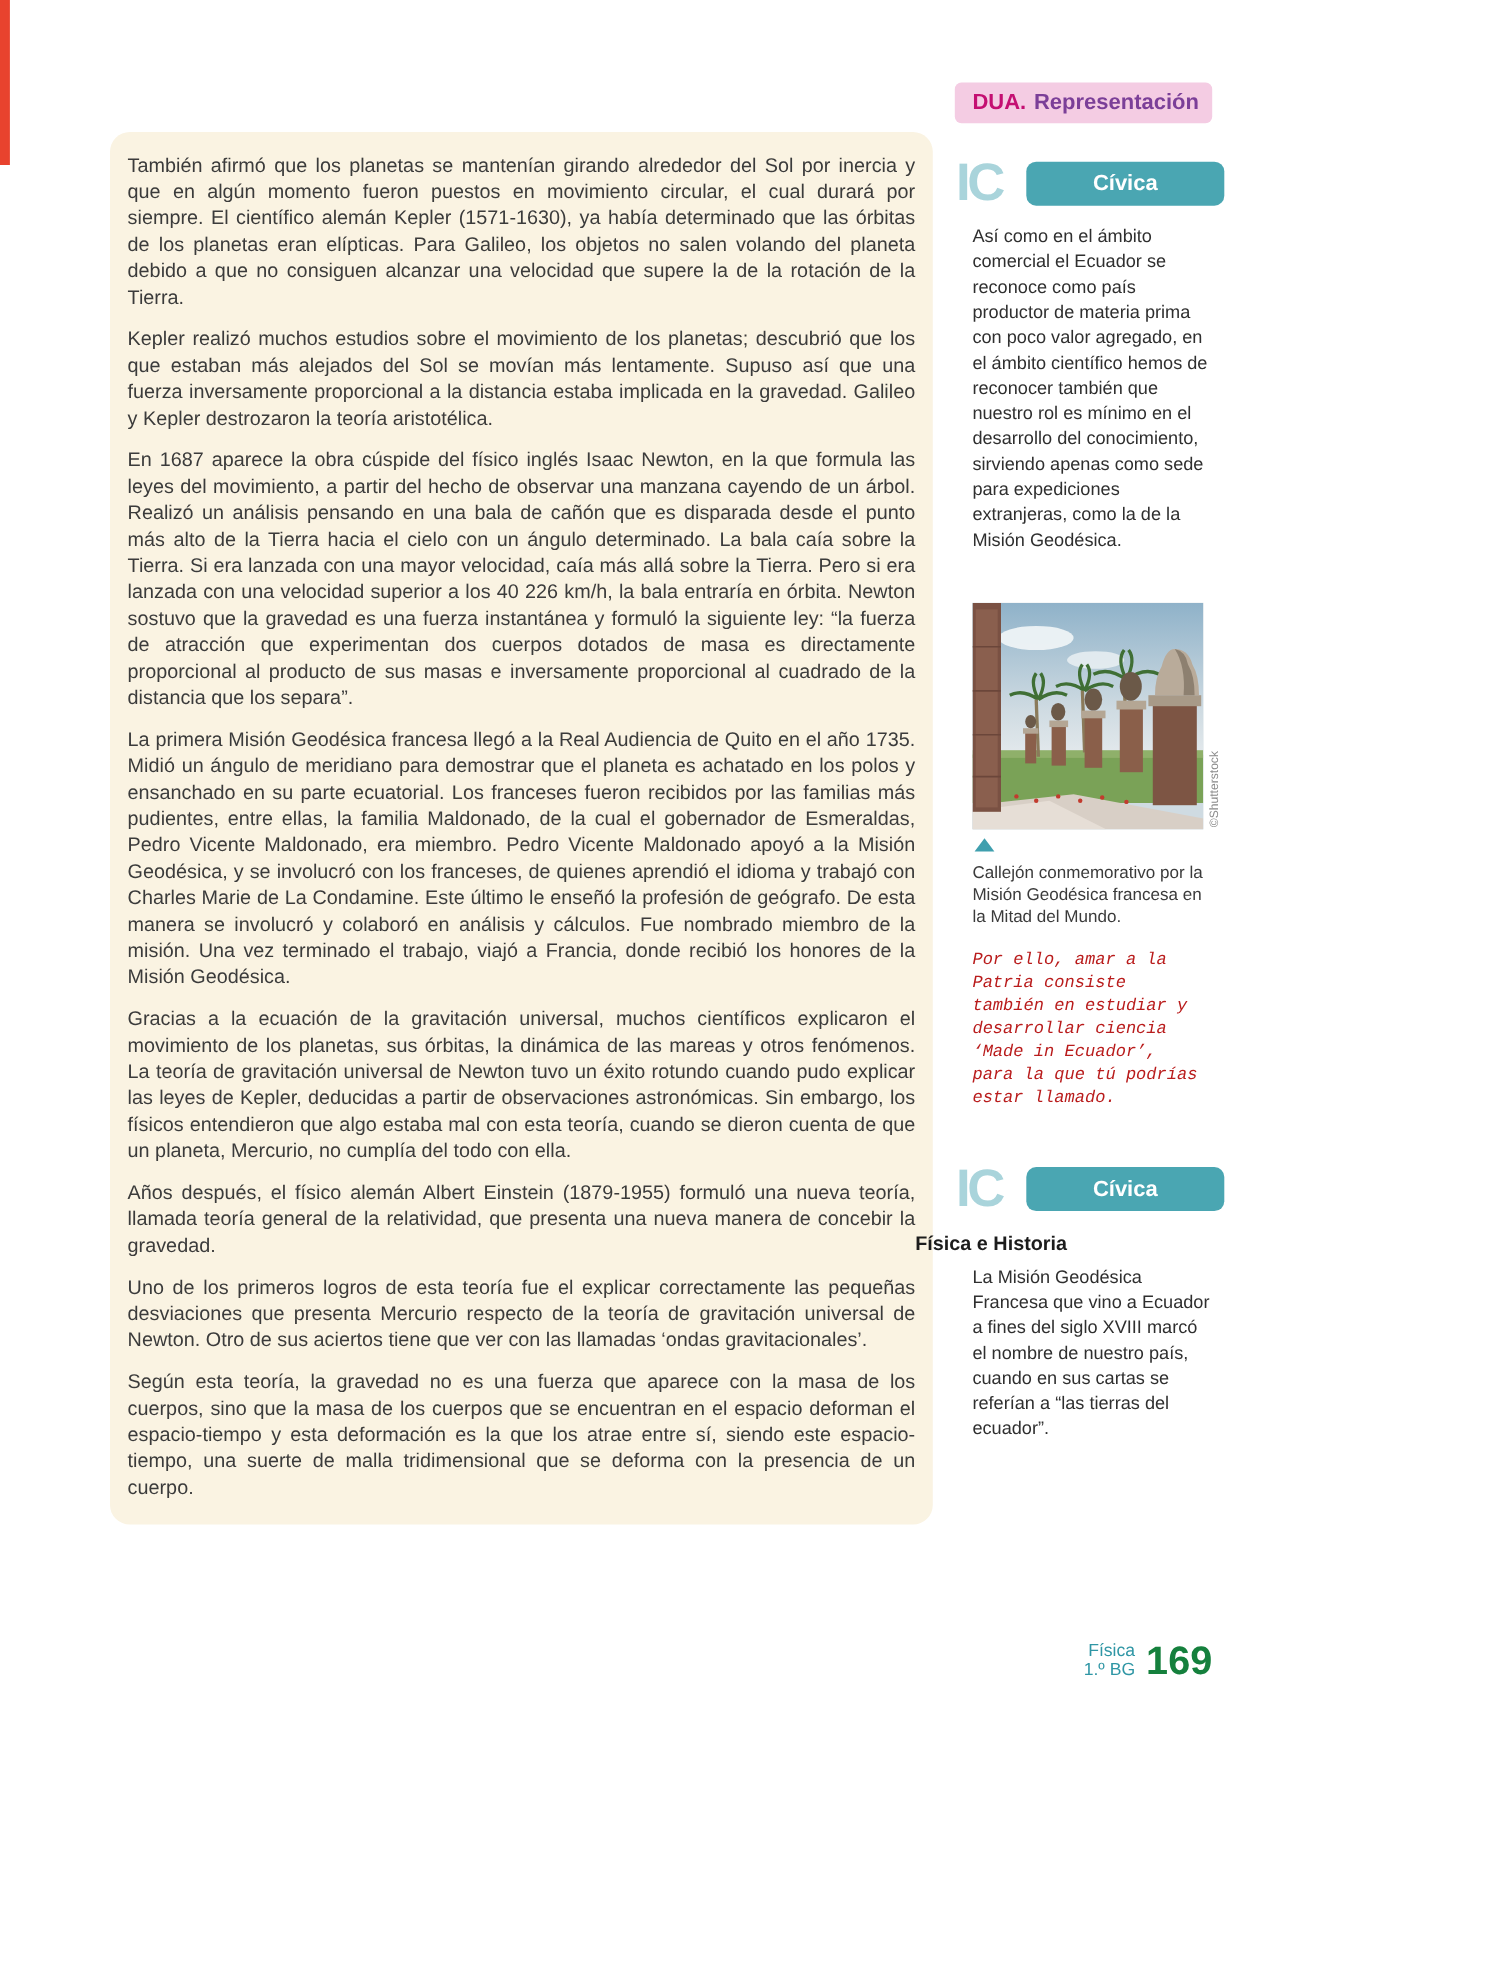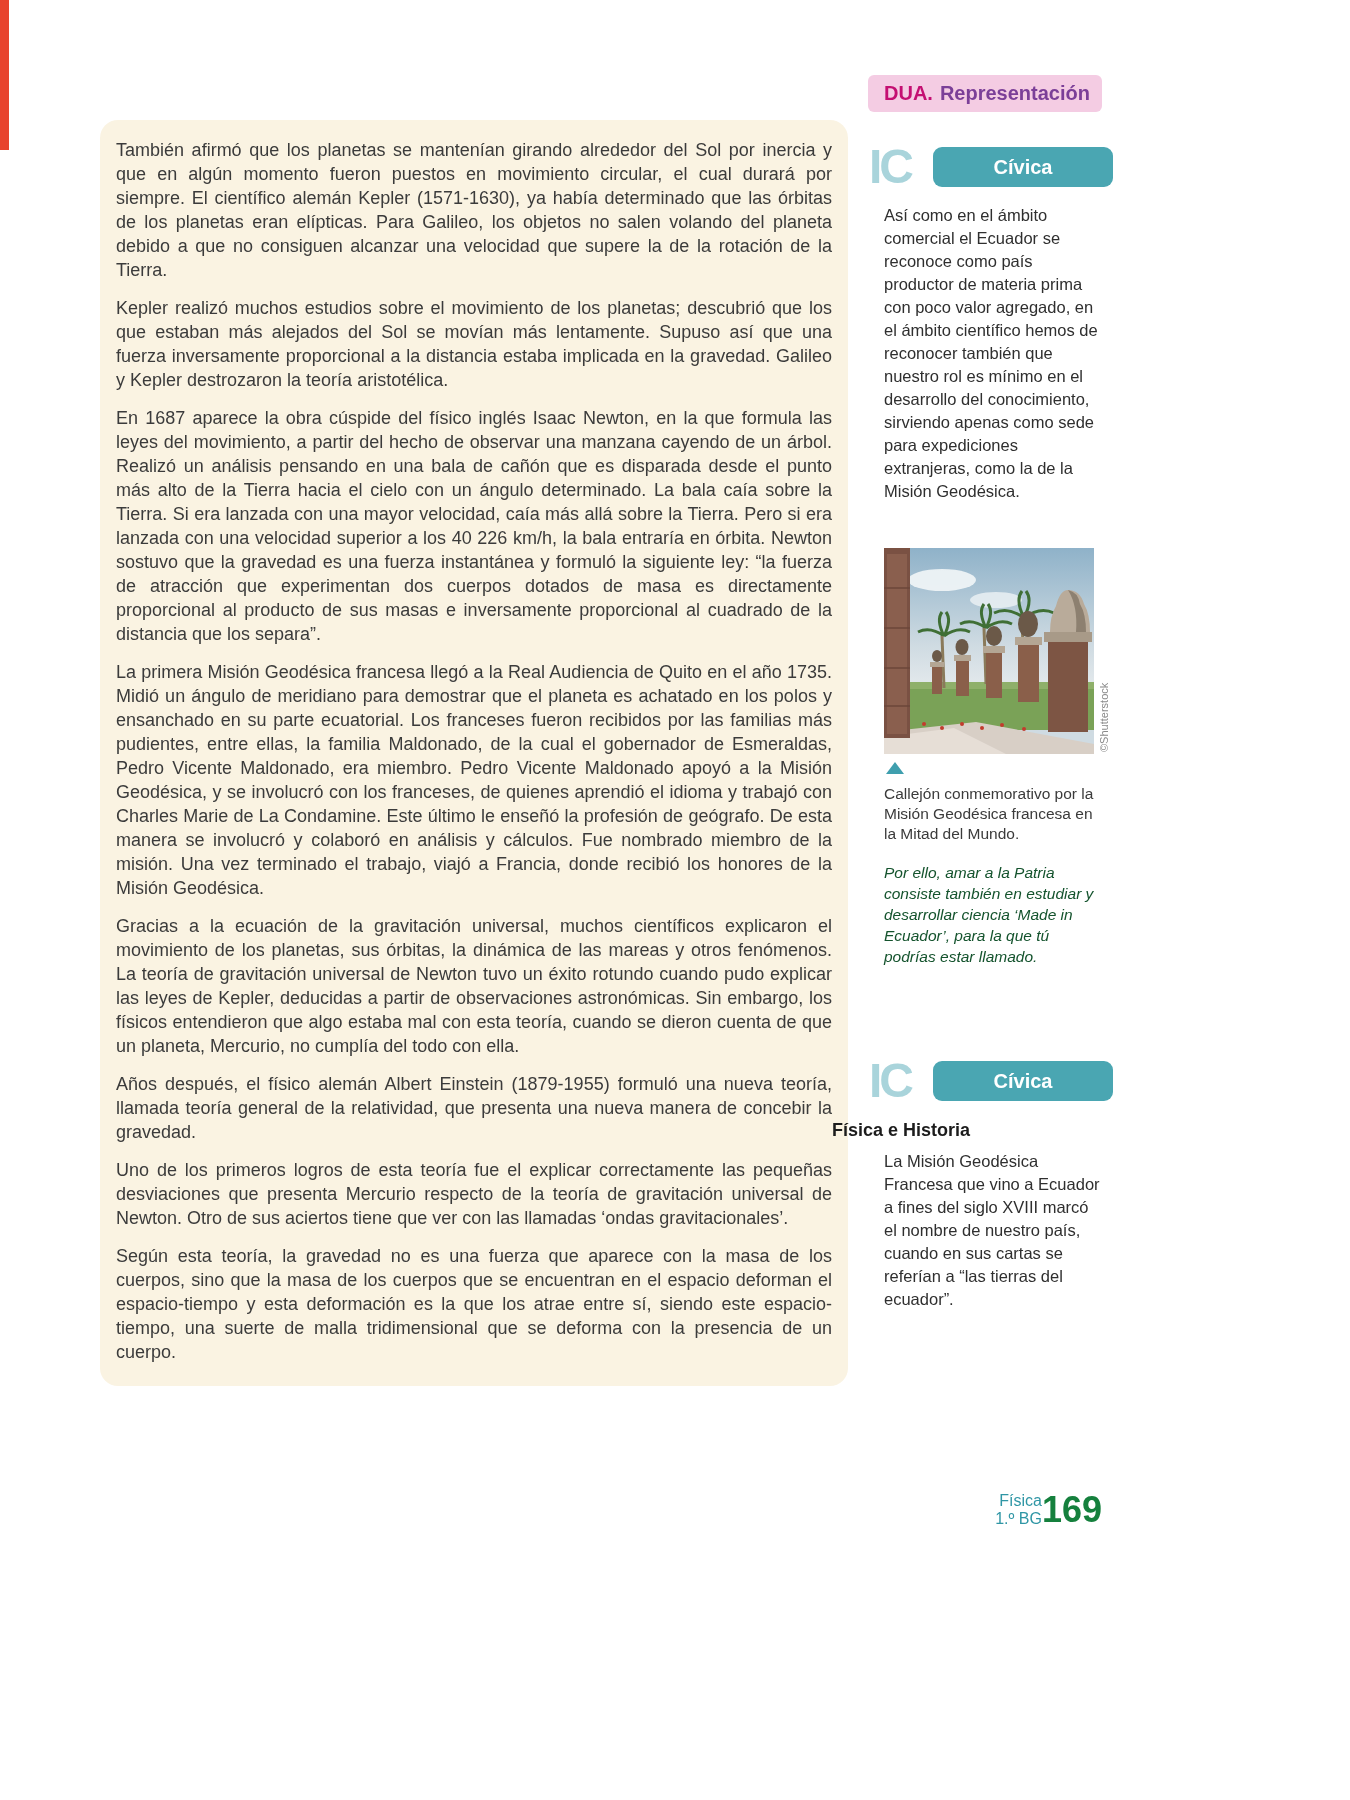--- a/index.html
+++ b/index.html
@@ -65,34 +65,34 @@
     position:absolute; left:886px; top:762px; width:0; height:0;
     border-left:9px solid transparent; border-right:9px solid transparent;
     border-bottom:12px solid #3f9fae;
   }
   .photo-caption {
     position:absolute; left:884px; top:784px; width:218px;
     font-size:15.5px; line-height:20px; color:#3b3b3b;
   }
   .photo-note {
     position:absolute; left:884px; top:862px; width:212px;
-    font-size:15.5px; line-height:21px; color:#14532d; font-style:italic;
+    font-size:15.5px; line-height:21px; color:#b91c1c; font-style:italic;font-family:Liberation Mono, monospace;
   }
 
   .civica2-heading {
     position:absolute; left:832px; top:1120px; width:216px;
     font-size:18px; font-weight:bold; color:#1c1c1c;
   }
   .civica2-body { top:1150px; }
   .civica1-body { top:204px; }
 
   
   .footer {
     position:absolute; right:248px; top:1492px;
-    display:flex; align-items:flex-start; 
+    display:flex; align-items:flex-start; gap:10px;
   }
   .footer-course { text-align:right; font-size:16px; line-height:18px; color:#2f96a5; }
   .footer-page { font-size:36px; font-weight:bold; color:#15803d; line-height:36px; }
 </style>
 </head>
 <body>
 
 <div class="page">
 
   <div class="red-bar"></div>

